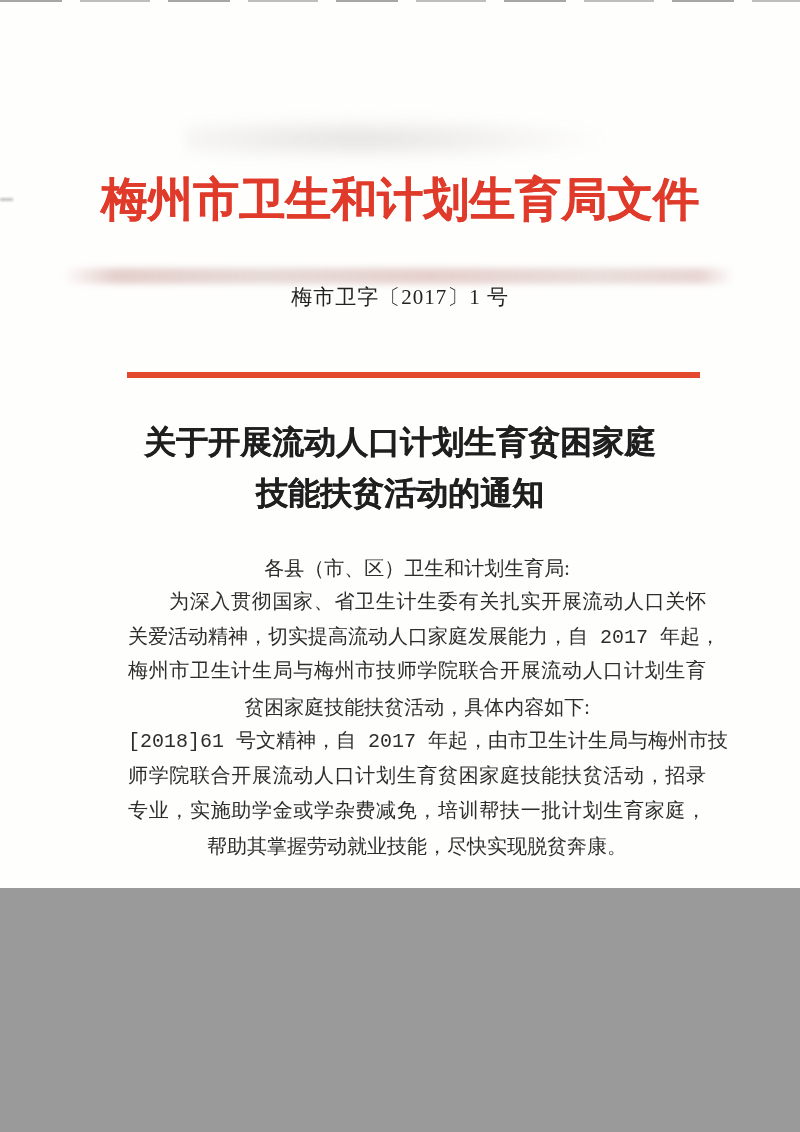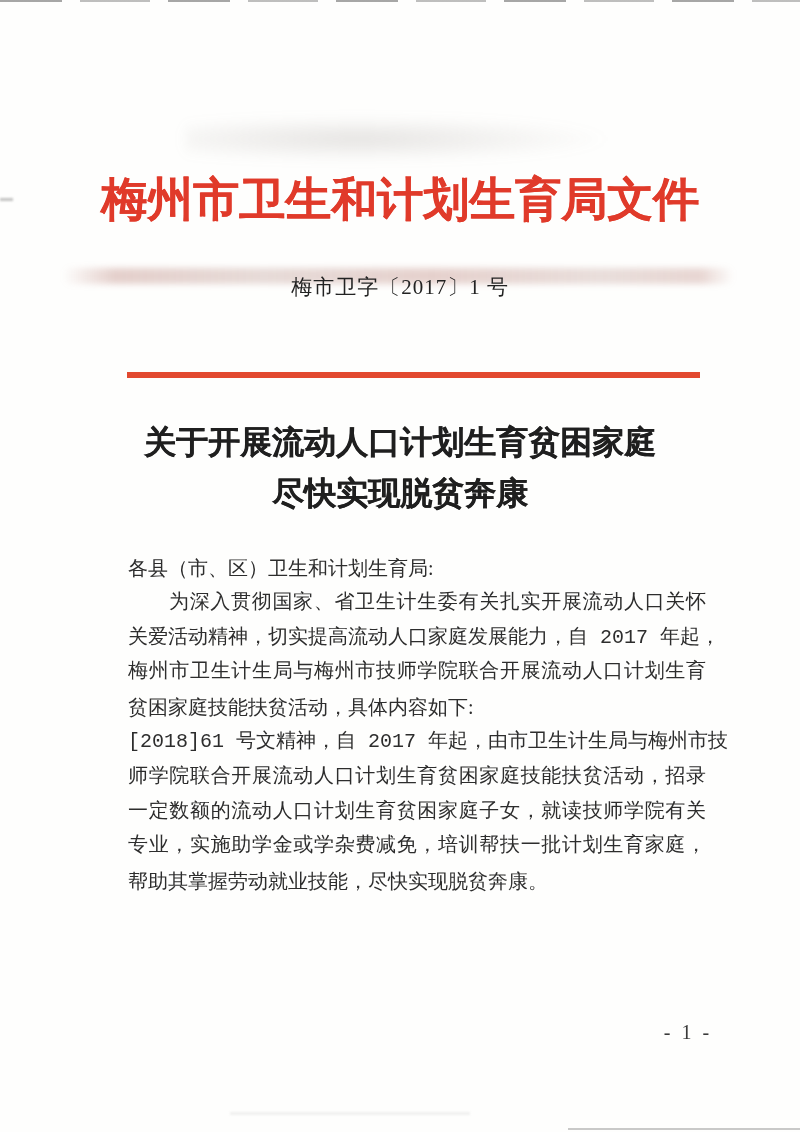--- a/index.html
+++ b/index.html
@@ -4,21 +4,21 @@
 <style>
   :root{
     --banner_red:#e03a2a;
     --rule_red:#e2492f;
     --body_text:#2d2d2d;
     --title_text:#1f1f1f;
   }
   html,body{margin:0;padding:0;background:#9a9a9a;}
   .page{
     position:relative;
-    width:800px;height:1132px;
+    width:800px;height:888px;
     margin:0 auto;
     background:#fefefd;
     overflow:hidden;
     font-family:"Liberation Serif","DejaVu Serif",serif;
   }
   
   .top-edge{
     position:absolute;top:0;left:0;width:800px;height:2px;
     background:repeating-linear-gradient(90deg,
       rgba(55,55,55,.55) 0 62px, rgba(55,55,55,0) 62px 80px,
@@ -53,21 +53,21 @@
     position:absolute;top:168px;left:0;width:800px;
     text-align:center;
     font-size:46px;line-height:64px;
     font-weight:900;
     color:var(--banner_red);
     letter-spacing:0px;
     text-shadow:0.6px 0 0 var(--banner_red);
     white-space:nowrap;
   }
   .docnum{
-    position:absolute;top:273px;left:0;width:800px;
+    position:absolute;top:283px;left:0;width:800px;
     text-align:center;
     font-size:21px;line-height:28px;
     color:#222;
     letter-spacing:1px;
     white-space:nowrap;
   }
   .rule{
     position:absolute;top:372px;left:127px;width:573px;height:6px;
     background:var(--rule_red);
   }
@@ -81,21 +81,21 @@
     white-space:nowrap;
   }
   .body{
     position:absolute;top:551px;left:128px;width:578px;
     font-size:20px;
     color:var(--body_text);
   }
   .l{
     height:34.8px;line-height:34.8px;
     white-space:nowrap;
-    text-align:left;
+    text-align:center;
   }
   .l.j{ text-align:justify; text-align-last:justify;font-family:Liberation Mono, monospace; }
   .l.ind{ padding-left:41px; }
   .l.hd{
     font-family:"Liberation Sans","DejaVu Sans",sans-serif;
     font-weight:700;
     font-size:20px;
     color:#262626;
   }
   .pagenum{
@@ -118,31 +118,30 @@
   <div class="edge-dash"></div>
   <div class="bottom-line-a"></div>
   <div class="bottom-line-b"></div>
 
   <div class="banner">梅州市卫生和计划生育局文件</div>
   <div class="docnum">梅市卫字〔2017〕1 号</div>
   <div class="rule"></div>
 
   <div class="title">
     <div>关于开展流动人口计划生育贫困家庭</div>
-    <div>尽快实现脱贫奔康</div>
+    <div>技能扶贫活动的通知</div>
   </div>
 
   <div class="body">
     <div class="l">各县（市、区）卫生和计划生育局:</div>
     <div class="l ind j">为深入贯彻国家、省卫生计生委有关扎实开展流动人口关怀</div>
     <div class="l j">关爱活动精神，切实提高流动人口家庭发展能力，自 2017 年起，</div>
     <div class="l j">梅州市卫生计生局与梅州市技师学院联合开展流动人口计划生育</div>
     <div class="l">贫困家庭技能扶贫活动，具体内容如下:</div>
     <div class="l j">[2018]61 号文精神，自 2017 年起，由市卫生计生局与梅州市技</div>
     <div class="l j">师学院联合开展流动人口计划生育贫困家庭技能扶贫活动，招录</div>
-    <div class="l j">一定数额的流动人口计划生育贫困家庭子女，就读技师学院有关</div>
     <div class="l j">专业，实施助学金或学杂费减免，培训帮扶一批计划生育家庭，</div>
     <div class="l">帮助其掌握劳动就业技能，尽快实现脱贫奔康。</div>
   </div>
 
   <div class="pagenum">- 1 -</div>
 
 </div>
 
 </body></html>

